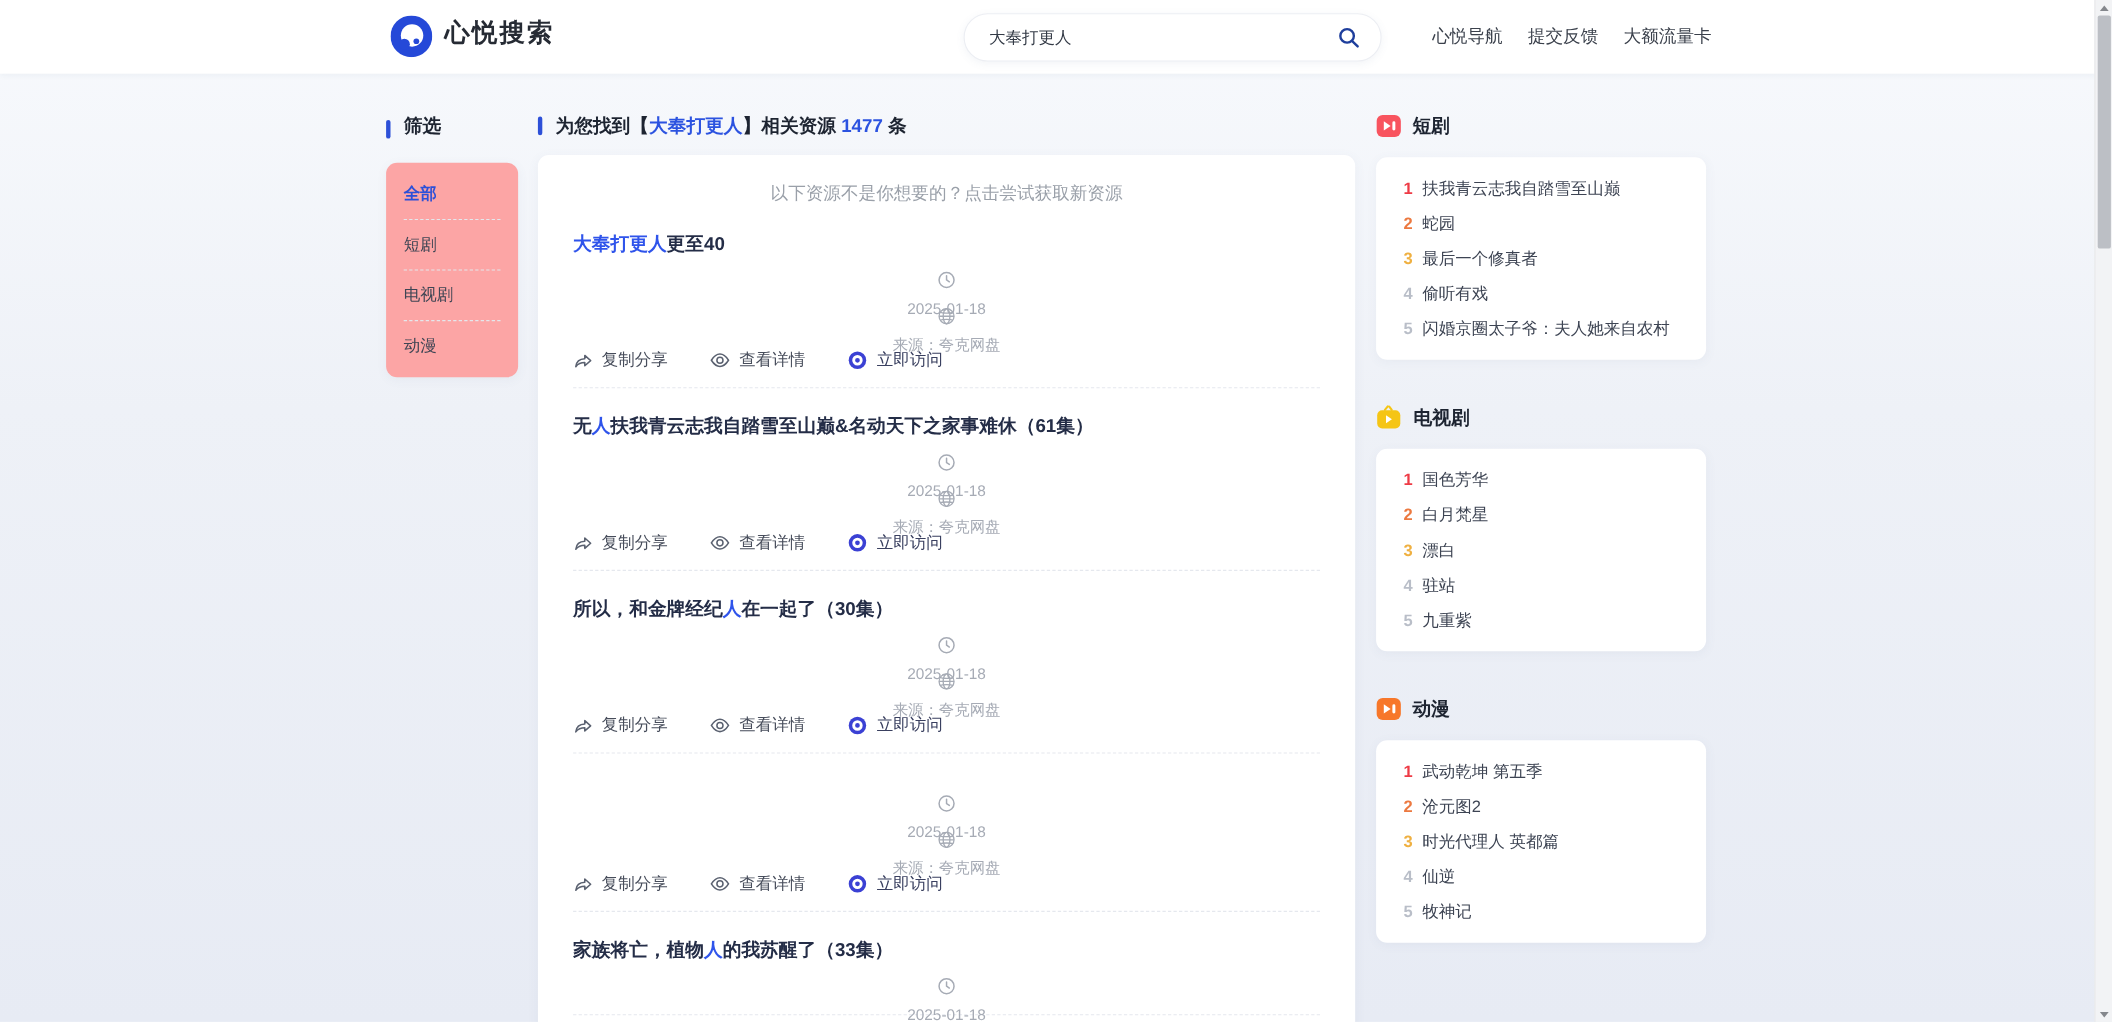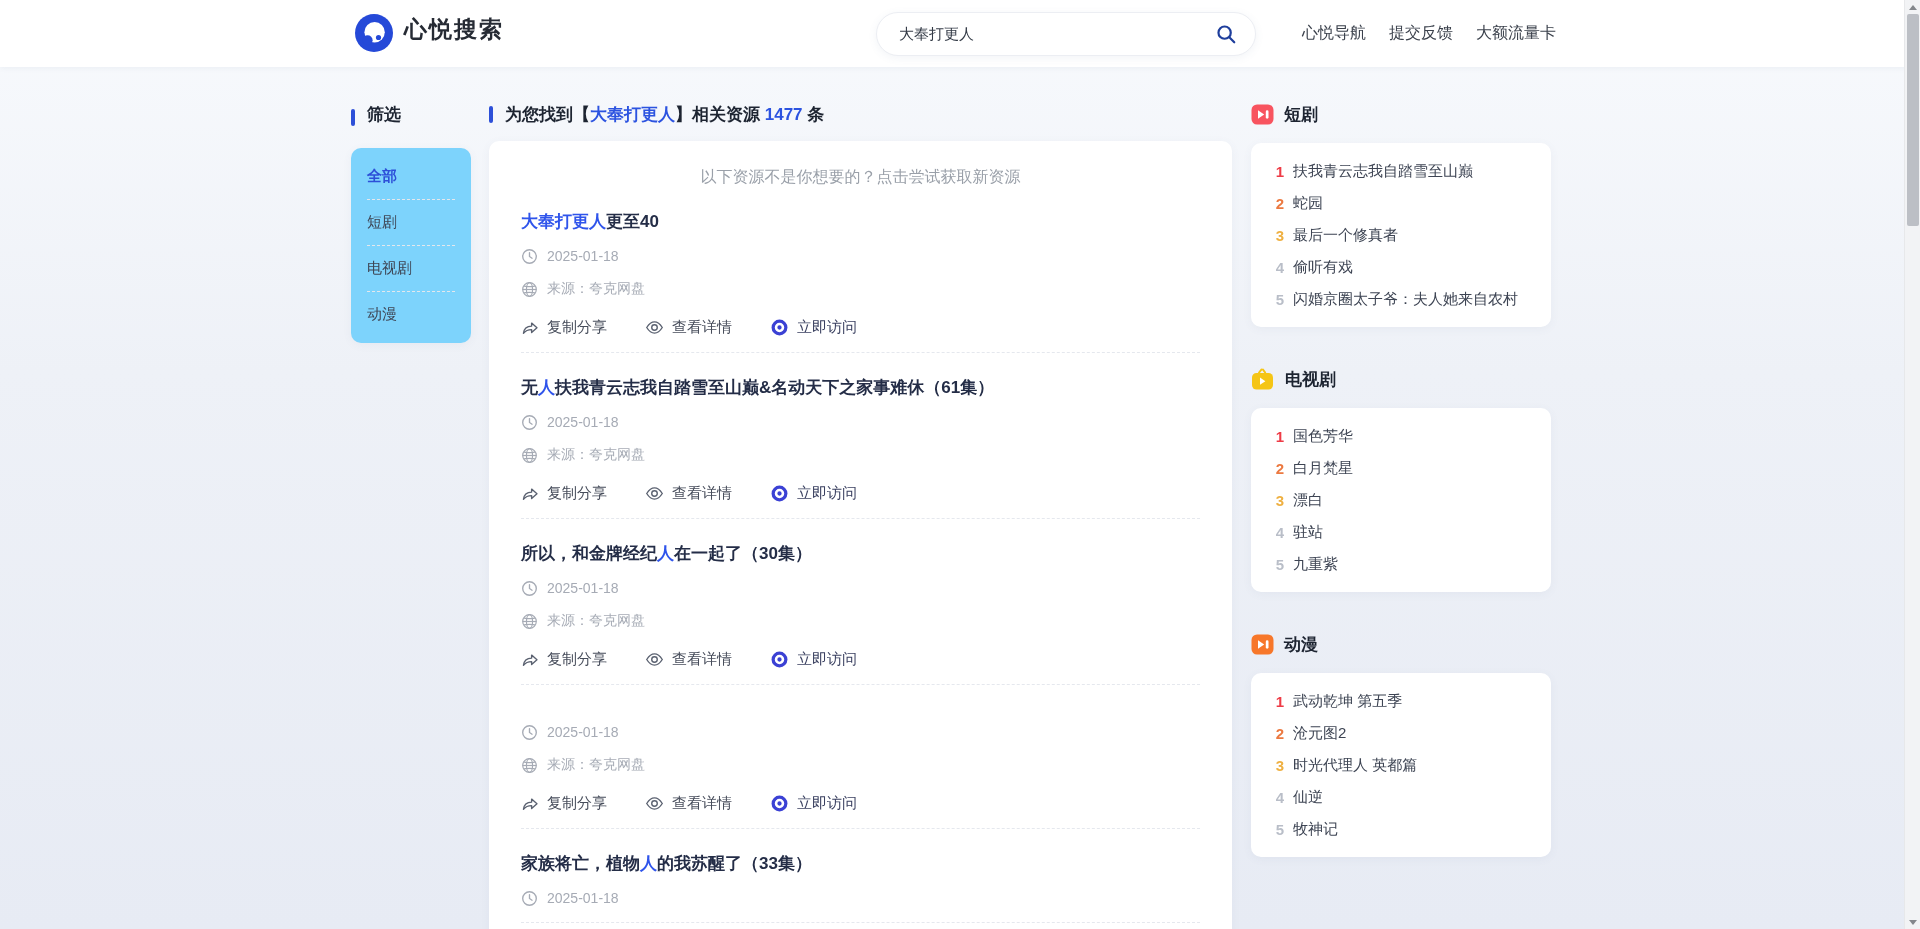--- a/index.html
+++ b/index.html
@@ -29,38 +29,38 @@
   .top-nav { position:absolute; left:1302px; top:0; height:67px; display:flex; align-items:center; gap:23px; }
   .top-nav a { font-size:16px; color:#3b414c; text-decoration:none; cursor:pointer; white-space:nowrap; }
 
   
   .section-title { display:flex; align-items:flex-end; height:22px; }
   .accent-bar { width:4px; height:17px; border-radius:2px; background:#2d50d8; margin-right:12px; flex:none; }
   .section-title h2 { font-size:17px; font-weight:700; color:#1d2431; white-space:nowrap; }
 
   
   .filter-col { position:absolute; left:351px; top:104px; width:120px; }
-  .filter-card { margin-top:22px; background:#7dd3fc; border-radius:10px; padding:6px 16px;
+  .filter-card { margin-top:22px; background:#fca5a5; border-radius:10px; padding:6px 16px;
                  box-shadow:0 2px 10px rgba(80,100,140,.06); }
   .filter-item { padding:13px 0; font-size:15px; color:#3e4554; cursor:pointer; border-bottom:1px dashed #e4e7ec; }
   .filter-item:last-child { border-bottom:none; }
   .filter-item.active { color:#2d50d8; font-weight:700; }
 
   
   .main-col { position:absolute; left:489px; top:103px; width:743px; }
   .main-header { display:flex; align-items:center; height:22px; font-size:17px; font-weight:700; color:#1d2431; }
   .main-header .hl { color:#2c53e0; }
   .main-card { margin-top:16px; background:#fff; border-radius:10px 10px 0 0; height:810px; overflow:hidden;
                padding:26px 32px 0; box-shadow:0 2px 10px rgba(80,100,140,.06); }
   .notice { text-align:center; font-size:16px; color:#9aa0a9; line-height:20px; cursor:pointer; }
   .result { padding:24px 0 14px; border-bottom:1px dashed #e5e8ee; }
   .result-title { font-size:17px; font-weight:700; color:#242d47; line-height:22px; cursor:pointer; }
   .result-title .hl { color:#2f54eb; }
   .meta-row { display:flex; align-items:center; gap:9px; margin-top:13px; height:20px;
-              font-size:14px; color:#a6abb5; }
+              font-size:14px; color:#a6abb5;flex-direction:column; }
   .action-row { display:flex; align-items:center; gap:38px; margin-top:17px; height:22px; }
   .action { display:inline-flex; align-items:flex-end; gap:8px; font-size:15px; color:#474d5b; cursor:pointer; }
   .action.visit { color:#3a4060; }
 
   
   .right-col { position:absolute; left:1251px; top:102px; width:300px; }
   .rank-section + .rank-section { margin-top:40px; }
   .rank-header { display:flex; align-items:center; gap:10px; height:24px; }
   .rank-header h2 { font-size:17px; font-weight:700; color:#1d2431; }
   .rank-card { margin-top:17px; background:#fff; border-radius:10px; padding:12px 0;

